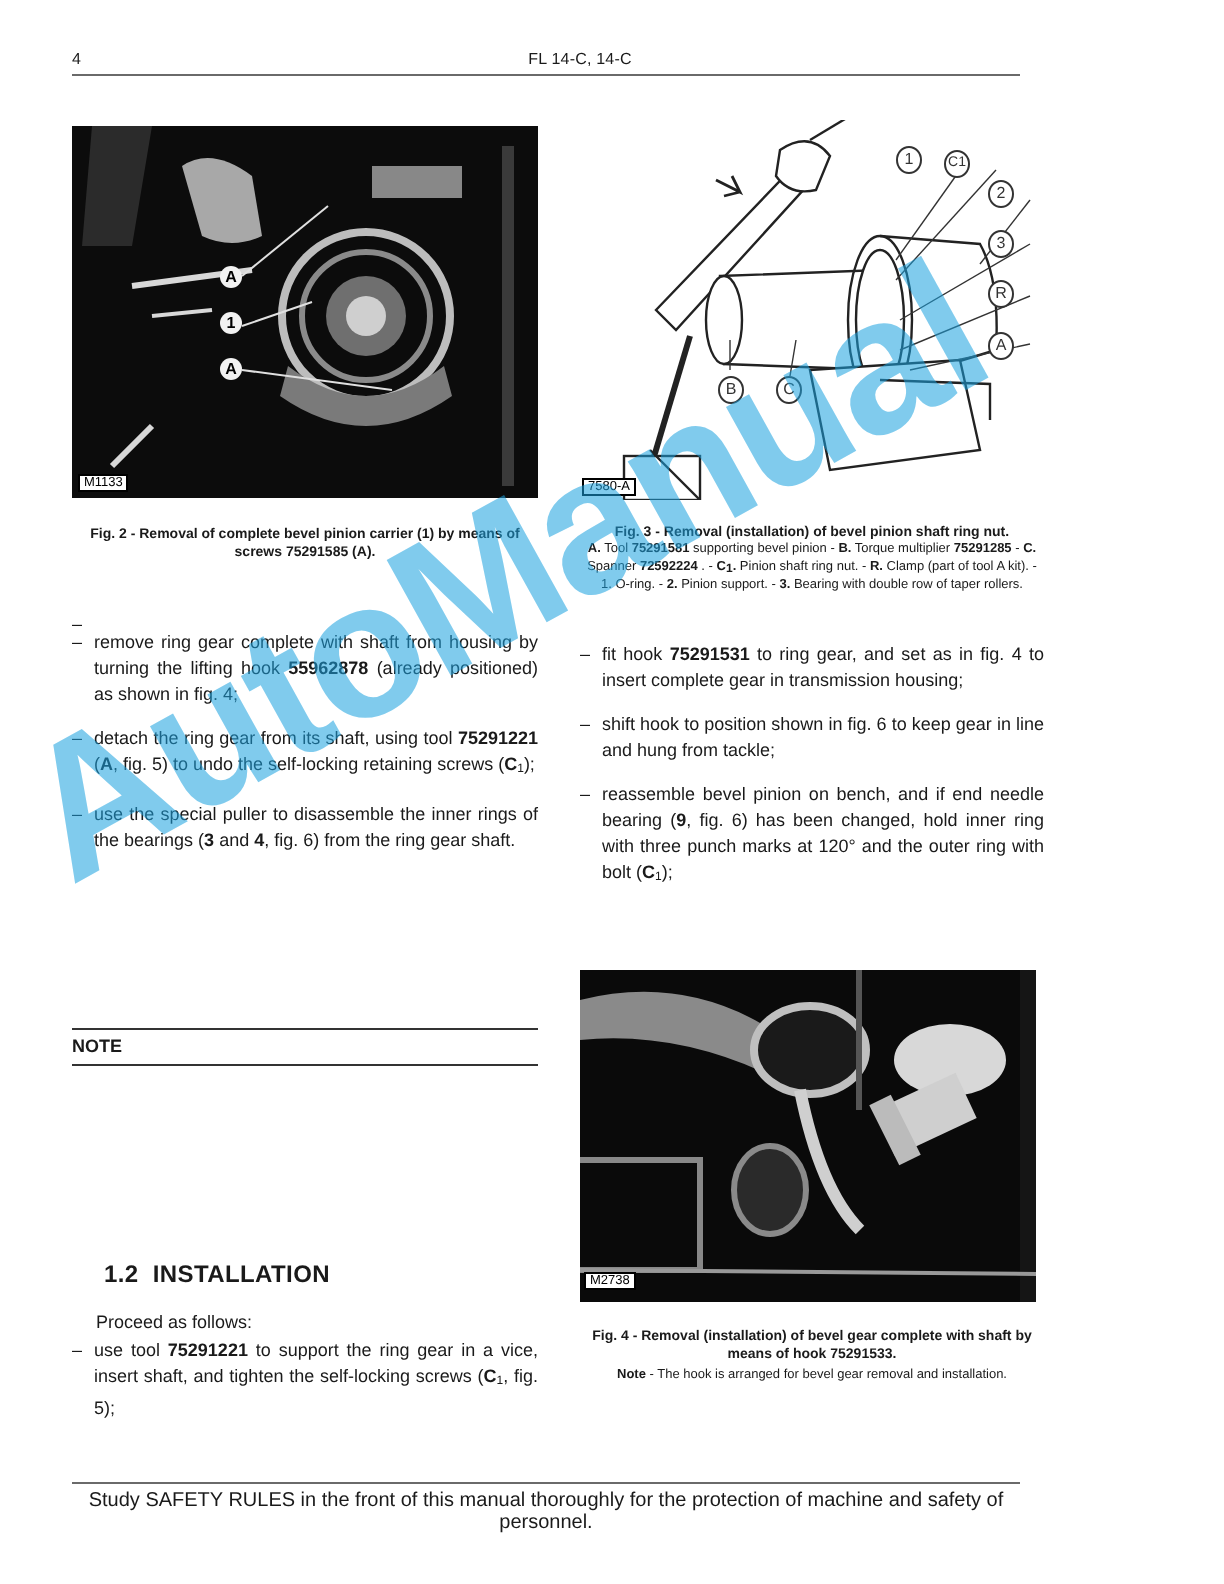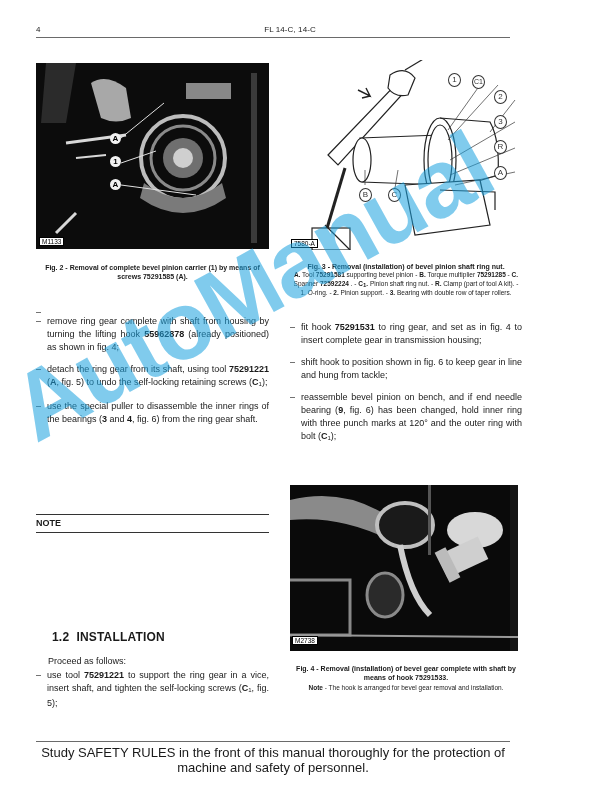--- a/index.html
+++ b/index.html
@@ -28,21 +28,21 @@
     .bullet { position: relative; padding-left: 11px; }
     .bullet .dash { position: absolute; left: 0; top: 0; }
     .para b { font-weight: bold; }
     sub { font-size: 6px; vertical-align: -1px; }
 
     .note-rule { height: 0; border-top: 1.2px solid #333; }
     .note-title { font-size: 9px; font-weight: bold; }
     .section-title { font-size: 12px; font-weight: bold; letter-spacing: 0.2px; }
 
     .footer-rule { left: 36px; top: 741px; width: 474px; height: 0; border-top: 1px solid #6a6a6a; }
-    .footer-text { left: 36px; width: 474px; top: 745px; font-size: 13px; text-align: center; }
+    .footer-text { left: 36px; width: 474px; top: 745px; font-size: 10px; text-align: center; }
 
     .watermark { left: 20px; top: 360px; font-size: 96px; font-weight: bold; color: #1aa2e0;
       opacity: 0.55; transform: rotate(-29deg); transform-origin: left center; white-space: nowrap;
       letter-spacing: -2px; pointer-events: none; }
   </style>
 </head>
 <body>
 
 <div class="abs header-num">4</div>
 <div class="abs header-title">FL 14-C, 14-C</div>

